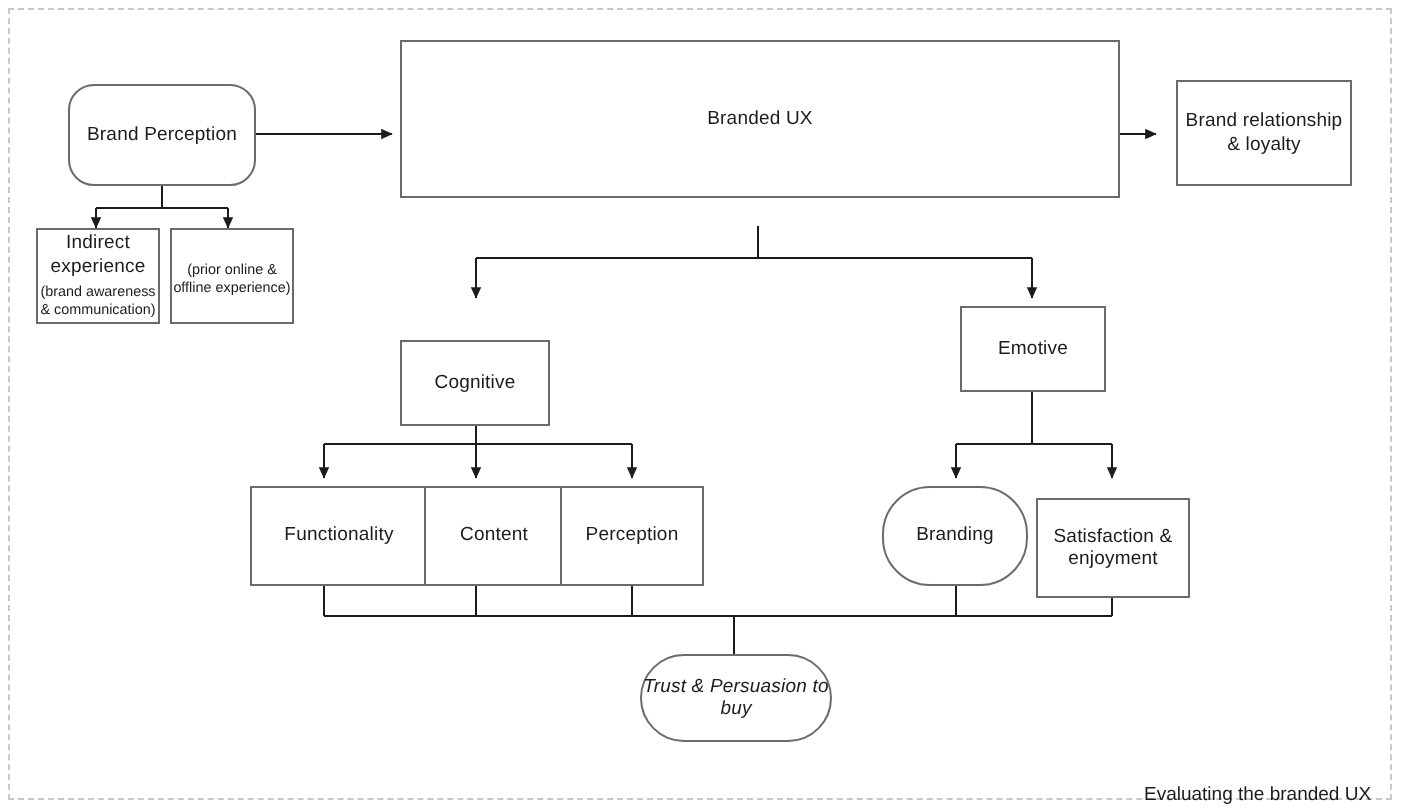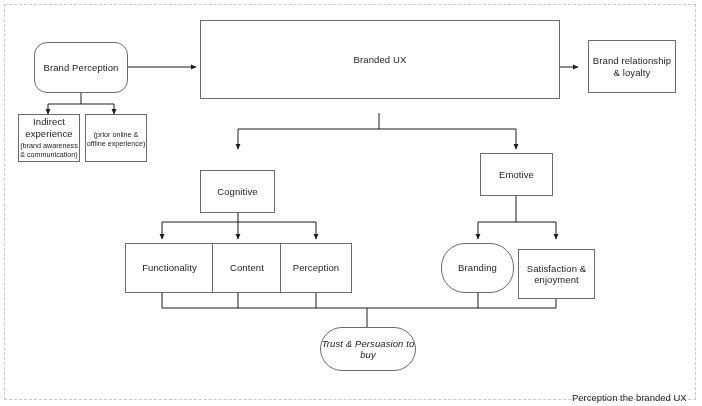--- a/index.html
+++ b/index.html
@@ -164,17 +164,17 @@
 
   <div class="node" style="left:518px; top:226px; width:77px; height:50px;margin-top:23px;">
     <span class="title">Satisfaction &amp; enjoyment</span>
   </div>
 
   <div class="node stadium" style="left:320px; top:327px; width:96px; height:44px;font-style:italic;">
     <span class="title">Trust &amp; Persuasion to buy</span>
   </div>
 
   <div class="caption" style="left:572px; top:379px; width:126px;">
-    <div>Perception the branded UX</div>
+    <div>Evaluating the branded UX</div>
     
   </div>
 
 </div>
 
 </body></html>

